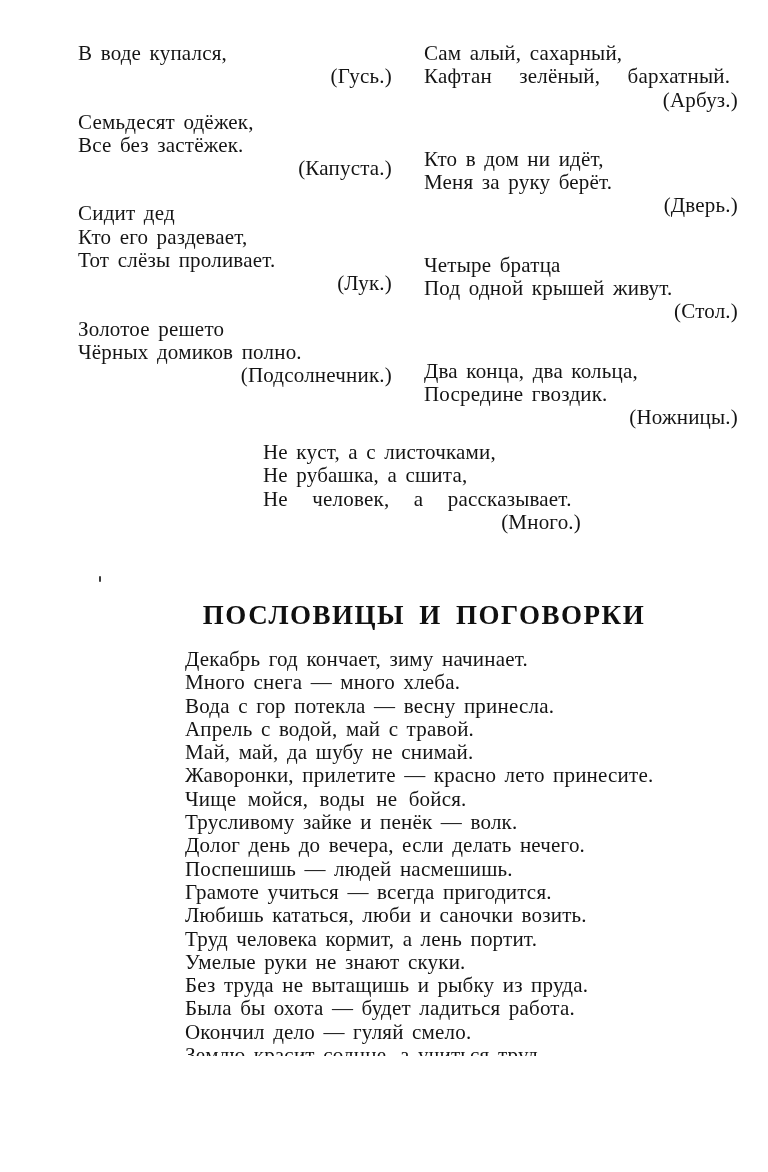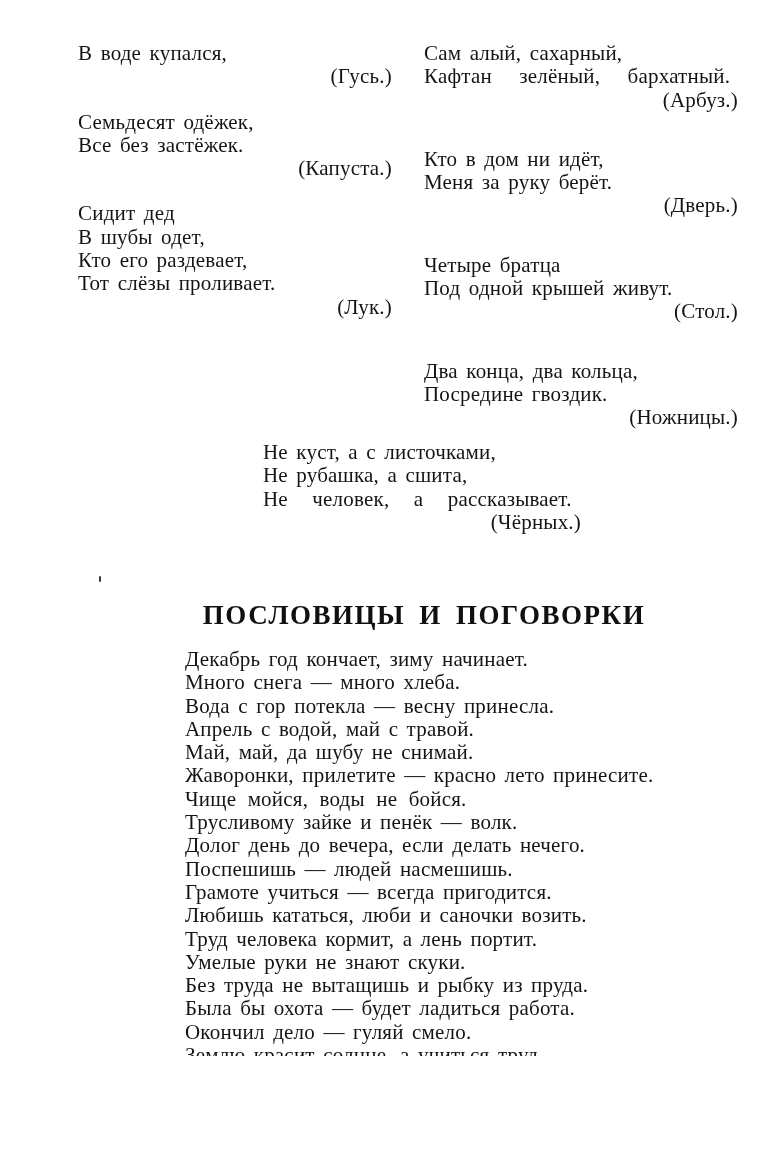--- a/index.html
+++ b/index.html
@@ -97,24 +97,28 @@
           <div class="r-line">В воде купался,</div>
           <div class="r-answer">(Гусь.)</div>
         </div>
         <div class="riddle">
           <div class="r-line">Семьдесят одёжек,</div>
           <div class="r-line">Все без застёжек.</div>
           <div class="r-answer">(Капуста.)</div>
         </div>
         <div class="riddle">
           <div class="r-line">Сидит дед</div>
-          <div class="r-line">В шубы одет,</div>
           <div class="r-line">Кто его раздевает,</div>
           <div class="r-line">Тот слёзы проливает.</div>
           <div class="r-answer">(Лук.)</div>
+        </div>
+        <div class="riddle">
+          <div class="r-line">Золотое решето</div>
+          <div class="r-line">Чёрных домиков полно.</div>
+          <div class="r-answer">(Подсолнечник.)</div>
         </div>
       </div>
     <div class="col right" id="col-right">
         <div class="riddle">
           <div class="r-line">Сам алый, сахарный,</div>
           <div class="r-line">Кафтан зелёный, бархатный.</div>
           <div class="r-answer">(Арбуз.)</div>
         </div>
         <div class="riddle">
           <div class="r-line">Кто в дом ни идёт,</div>
@@ -130,21 +134,21 @@
           <div class="r-line">Два конца, два кольца,</div>
           <div class="r-line">Посредине гвоздик.</div>
           <div class="r-answer">(Ножницы.)</div>
         </div>
       </div>
     <div class="center-riddle" id="riddle-center">
         <div class="riddle">
           <div class="r-line">Не куст, а с листочками,</div>
           <div class="r-line">Не рубашка, а сшита,</div>
           <div class="r-line">Не человек, а рассказывает.</div>
-          <div class="r-answer">(Чёрных.)</div>
+          <div class="r-answer">(Много.)</div>
         </div>
       </div>
   </section>
 
   <div class="artifact"></div>
 
   <h1 class="heading">ПОСЛОВИЦЫ И ПОГОВОРКИ</h1>
 
   <div class="proverbs" id="proverbs">
       <div class="proverb">Декабрь год кончает, зиму начинает.</div>

